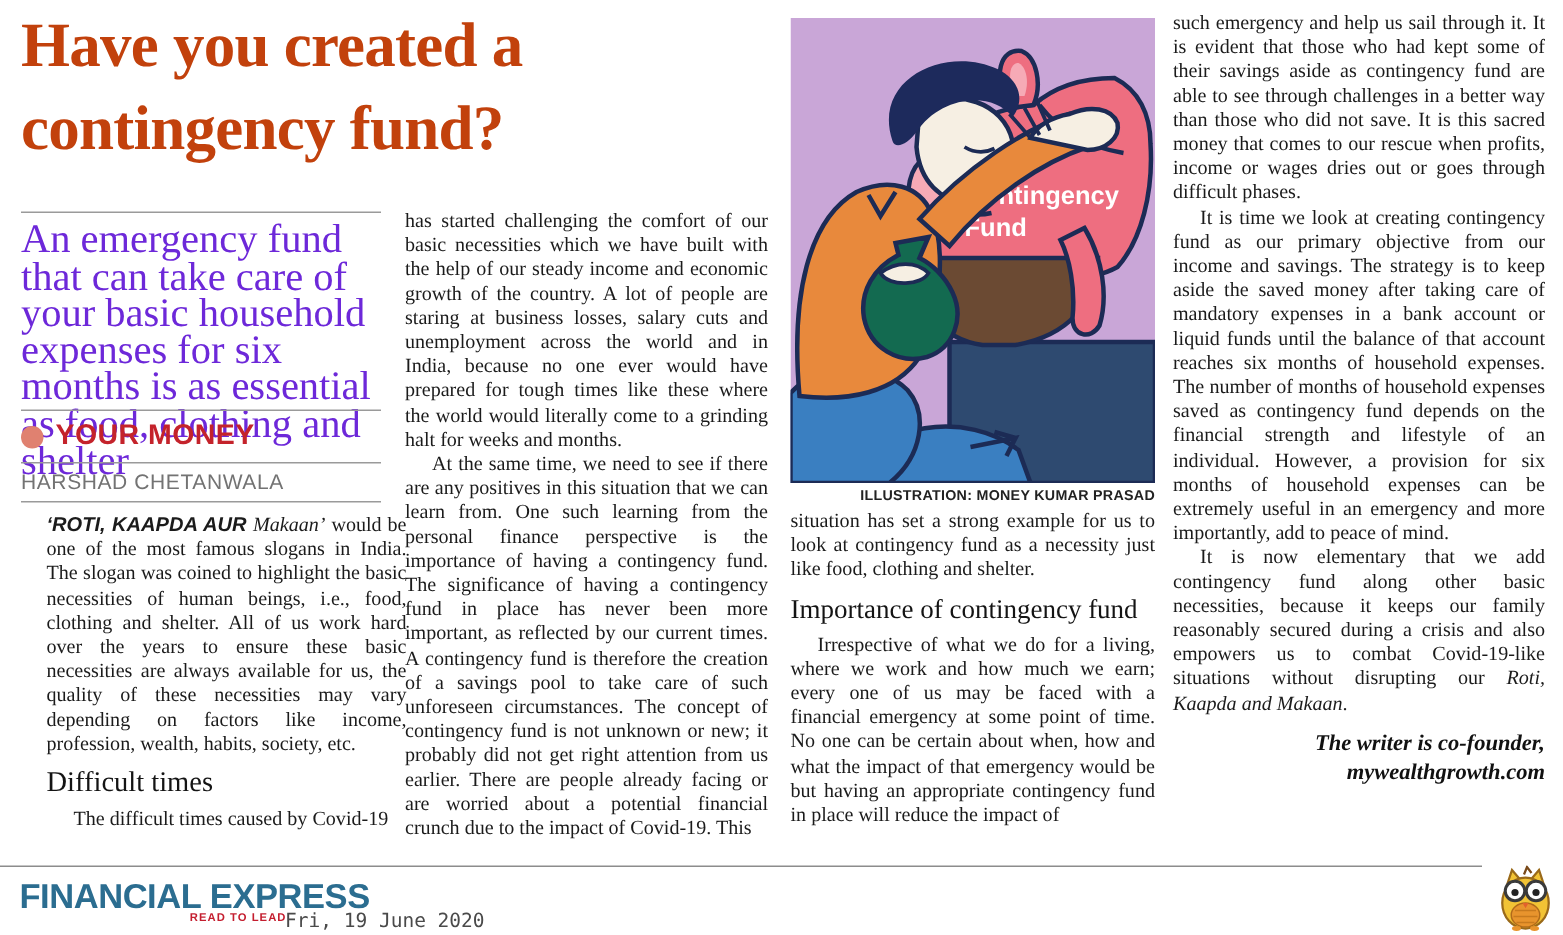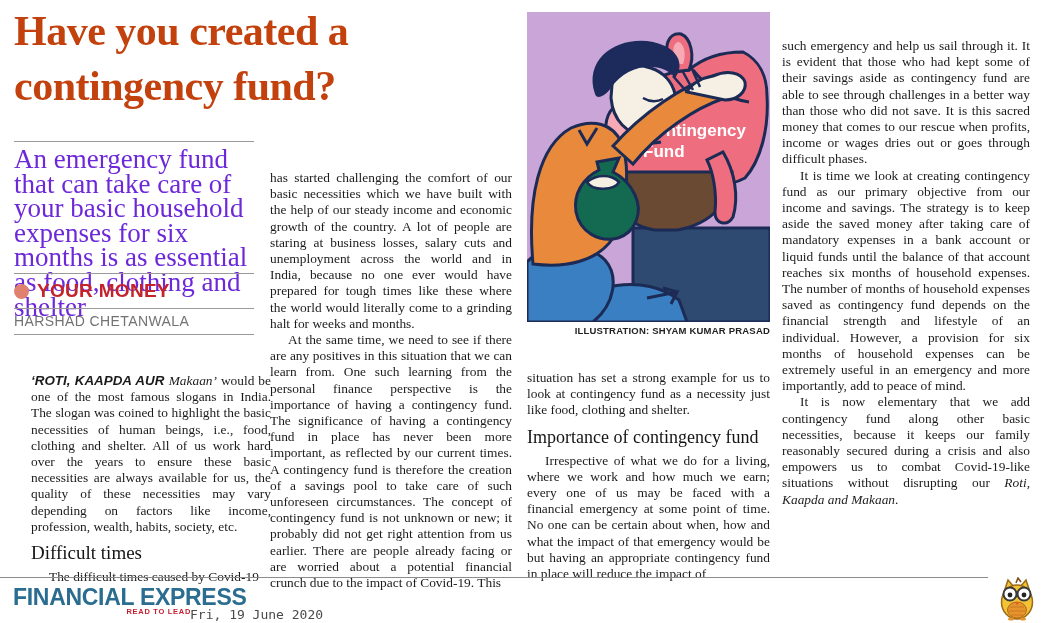--- a/index.html
+++ b/index.html
@@ -17,21 +17,21 @@
 
   #kicker { position:absolute; left:14px; top:280px; display:flex; align-items:center; gap:8px; }
   #kicker .dot { width:15px; height:15px; border-radius:50%; background:#e08170; }
   #kicker .ktext { font-family:Liberation Sans, sans-serif; font-weight:bold;
     font-size:19px; color:#c4232b; letter-spacing:0.3px; }
 
   #author { position:absolute; left:14px; top:313px; font-family:"Liberation Sans", sans-serif;
     font-weight:normal; font-size:14px; color:#737373; letter-spacing:0.4px; }
 
   .bodycol { position:absolute; font-family:"Liberation Serif", serif;
-    font-size:13.4px; line-height:16.2px; color:#1b1b1b; text-align:justify;margin-top:31px; }
+    font-size:13.4px; line-height:16.2px; color:#1b1b1b; text-align:justify; }
   .bodycol p.indent { text-indent:18px; }
   .lead-bi { font-family:"Liberation Sans", sans-serif; font-weight:bold; font-style:italic; }
   .lead-it { font-style:italic; }
   .subhead { font-size:19px; line-height:22px; font-weight:400; text-align:left;
     margin:7px 0 5px; color:#141414; }
   .subhead.nowrap { white-space:nowrap; font-size:18px; }
 
   #col1-body { left:31px; top:342px; width:240px; }
   #col2-body { left:270px; top:139px; width:242px; }
   #col3-text { left:527px; top:339px; width:243px; }
@@ -127,32 +127,36 @@
     <path d="M116,86 Q126,92 136,87" fill="none" stroke="#1c2b55" stroke-width="2.5"></path>
     <path d="M138,94 Q146,102 140,108" fill="none" stroke="#1c2b55" stroke-width="2.5"></path>
     <path d="M124,110 Q132,114 138,110" fill="none" stroke="#1c2b55" stroke-width="2"></path>
     <path d="M68,82 C54,40 104,18 138,34 C154,42 156,56 148,66 C134,48 100,52 84,76 C78,84 70,88 68,82 Z" fill="#1d2a5c"></path>
 
     <path d="M86,134 C116,100 156,74 186,64 L198,86 C168,96 132,120 106,152 Z" fill="#e8893c" stroke="#1c2b55" stroke-width="3"></path>
     <path d="M186,64 C200,58 214,60 218,70 C220,80 210,88 198,88 L160,80 C164,72 174,66 186,64 Z" fill="#f6efe3" stroke="#1c2b55" stroke-width="3"></path>
     <path d="M160,80 L146,64 M166,78 L156,60 M173,75 L165,57" stroke="#1c2b55" stroke-width="2.5" fill="none"></path>
   </svg>
 
-  <div id="credit">ILLUSTRATION: SHYAM KUMAR PRASAD</div>
+  <div id="credit">ILLUSTRATION: MONEY KUMAR PRASAD</div>
 
   <div id="col3-text" class="bodycol">
     <p>situation has set a strong example for us to look at contingency fund as a necessity just like food, clothing and shelter.</p>
     <h2 class="subhead nowrap">Importance of contingency fund</h2>
     <p class="indent">Irrespective of what we do for a living, where we work and how much we earn; every one of us may be faced with a financial emergency at some point of time. No one can be certain about when, how and what the impact of that emergency would be but having an appropriate contingency fund in place will reduce the impact of</p>
   </div>
 
   <div id="col4-body" class="bodycol">
     <p>such emergency and help us sail through it. It is evident that those who had kept some of their savings aside as contingency fund are able to see through challenges in a better way than those who did not save. It is this sacred money that comes to our rescue when profits, income or wages dries out or goes through difficult phases.</p>
     <p class="indent">It is time we look at creating contingency fund as our primary objective from our income and savings. The strategy is to keep aside the saved money after taking care of mandatory expenses in a bank account or liquid funds until the balance of that account reaches six months of household expenses. The number of months of household expenses saved as contingency fund depends on the financial strength and lifestyle of an individual. However, a provision for six months of household expenses can be extremely useful in an emergency and more importantly, add to peace of mind.</p>
     <p class="indent"><span>It is now elementary that we add contingency fund along other basic necessities, because it keeps our family reasonably secured during a crisis and also empowers us to combat Covid-19-like situations without disrupting our </span><span class="lead-it">Roti, Kaapda and Makaan</span><span>.</span></p>
+    <div id="byline">
+      <div>The writer is co-founder,</div>
+      <div>mywealthgrowth.com</div>
+    </div>
   </div>
 
   <div id="footer-line"></div>
 
   <div id="logo">
     <div class="main">FINANCIAL EXPRESS</div>
     <div class="tagline">READ TO LEAD</div>
   </div>
 
   <div id="footer-meta">

